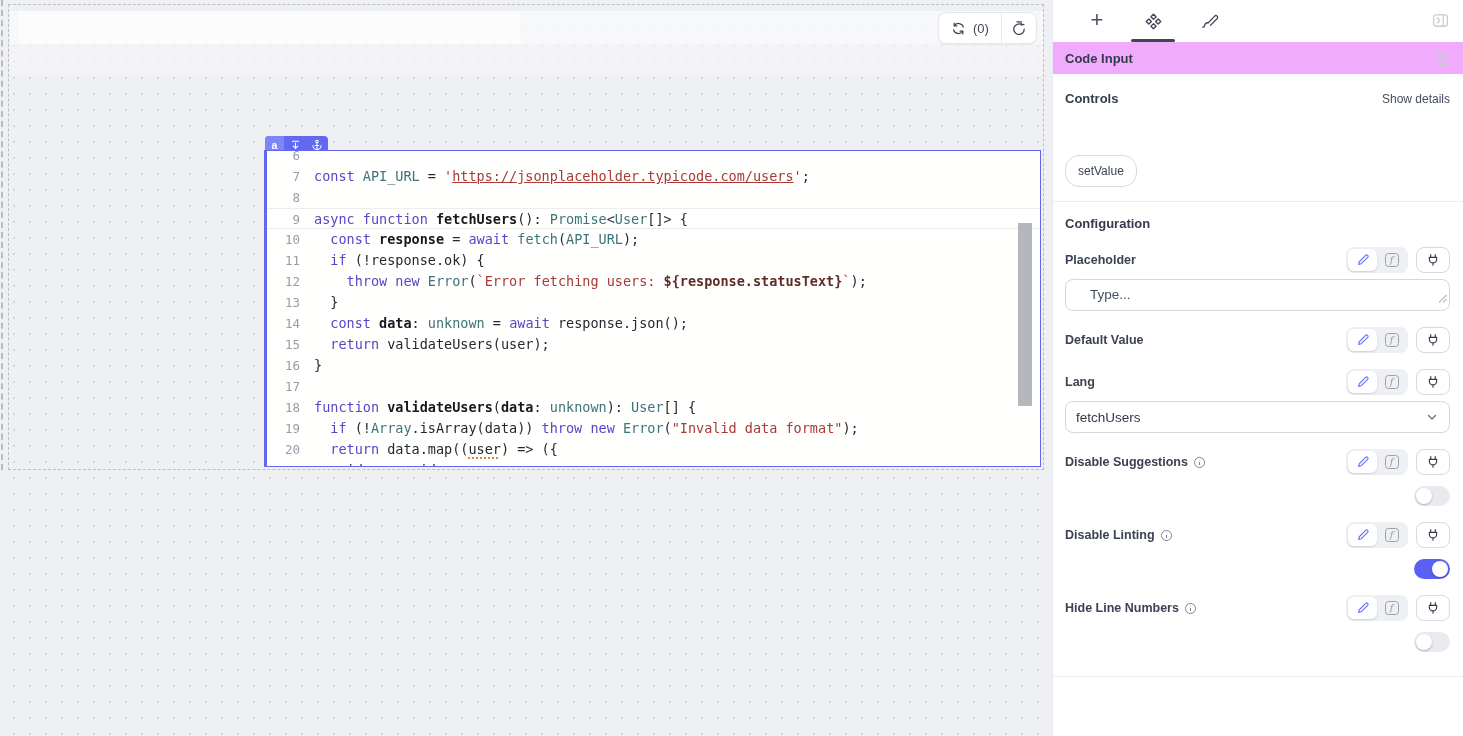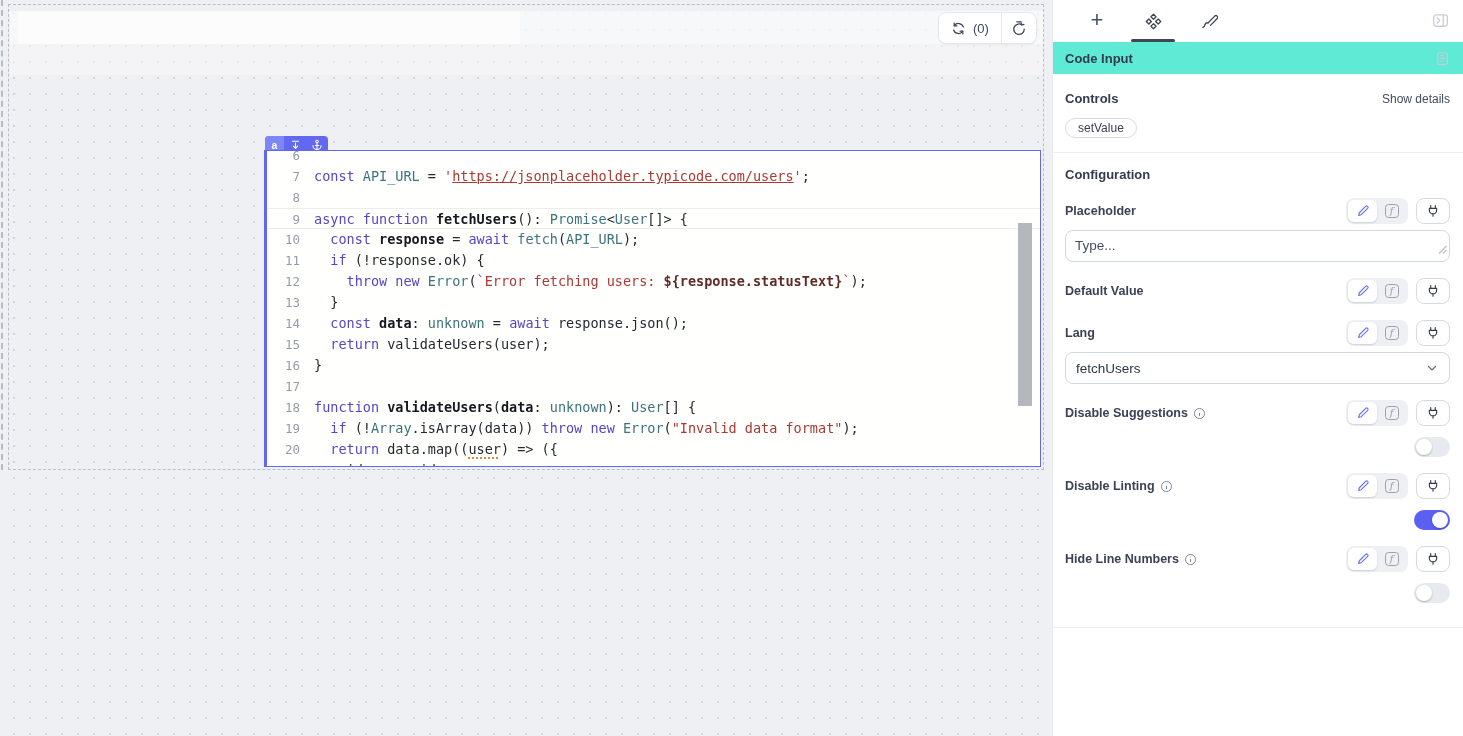--- a/index.html
+++ b/index.html
@@ -57,53 +57,53 @@
   .panel { position:absolute; left:1052px; top:0; width:411px; height:736px; background:#fff;
            border-left:1px solid #e8eaee; display:flex; flex-direction:column; }
   .panel-tabs { height:42px; display:flex; align-items:center; padding-left:16px; position:relative; }
   .tab { width:56px; height:42px; display:flex; align-items:center; justify-content:center;
          color:#3f4656; cursor:pointer; position:relative; }
   .tab.active::after { content:""; position:absolute; left:6px; right:6px; bottom:0; height:3px;
                        background:#3f4656; border-radius:2px; }
   .tab-plus { font-size:22px; font-weight:300; color:#4a5264; line-height:1; margin-top:-2px; }
   .panel-collapse { position:absolute; right:14px; top:12px; color:#c9cdd6; cursor:pointer; }
 
-  .panel-title-bar { height:32px; background:#5eead4; display:flex; align-items:center;
+  .panel-title-bar { height:32px; background:#f0abfc; display:flex; align-items:center;
                      justify-content:space-between; padding:0 13px 0 12px;text-align:center; }
   .panel-title { font-size:13px; font-weight:700; color:#333b4c; }
   .doc-icon { color:#c8cdd6; cursor:pointer; display:flex; }
 
   .panel-body { flex:1; padding:0 13px 0 12px; overflow:hidden; }
   .section-head-row { display:flex; align-items:center; justify-content:space-between; margin-top:17px; }
   .section-heading { font-size:13px; font-weight:700; color:#333b4c; }
   .show-details { font-size:12px; font-weight:500; color:#434b5c; cursor:pointer; }
   .chip-row { margin-top:12px; }
   .chip { display:inline-block; font-size:12px; font-weight:500; color:#3b4254;
-          border:1px solid #d6dae0; border-radius:14px; padding:2px 12px; background:#fff; cursor:pointer; }
+          border:1px solid #d6dae0; border-radius:14px; padding:8px 12px; background:#fff; cursor:pointer;margin-top:37px; }
   .divider { height:1px; background:#eceef1; margin:14px -13px 0 -12px; }
 
   .prop { margin-top:16px; }
   .prop-head { display:flex; align-items:center; min-height:26px; }
   .prop-label { font-size:12.5px; font-weight:600; color:#3b4254; display:flex; align-items:center; gap:5px; }
   .info-icon { color:#7b8494; display:flex; cursor:pointer; }
   .prop-spacer { flex:1; }
   .seg { display:flex; background:#eef0f4; border-radius:8px; padding:2px; height:26px; }
   .seg-cell { width:29px; display:flex; align-items:center; justify-content:center; border-radius:6px;
               color:#9aa1ad; cursor:pointer; }
   .seg-cell.active { background:#fff; box-shadow:0 1px 2px rgba(16,24,40,.15); color:#6b72f3; }
   .fx-glyph { width:14px; height:14px; border:1.2px solid currentColor; border-radius:3.5px;
               display:flex; align-items:center; justify-content:center;
               font-family:"DejaVu Serif", serif; font-style:italic; font-size:10px; line-height:1; }
   .plug-btn { width:34px; height:26px; margin-left:8px; background:#fff; border:1px solid #d5dae1;
               border-radius:8px; display:flex; align-items:center; justify-content:center;
               color:#343c4c; cursor:pointer; }
 
   .text-input { position:relative; margin-top:6px; }
   .text-input textarea { width:100%; height:32px; border:1px solid #d3d8e0; border-radius:8px;
-              padding:7px 9px; font-family:"Liberation Sans", sans-serif; font-size:13.5px;
+              padding:7px 24px; font-family:"Liberation Sans", sans-serif; font-size:13.5px;
               color:#454e60; resize:none; overflow:hidden; background:#fff; display:block; }
   .text-input textarea::placeholder { color:#9aa1ad; }
   .resize-handle { position:absolute; right:3px; bottom:4px; pointer-events:none; color:#b6bcc6; }
 
   .select-box { margin-top:6px; height:32px; border:1px solid #d3d8e0; border-radius:8px; background:#fff;
               display:flex; align-items:center; justify-content:space-between; padding:0 10px;
               font-size:13.5px; color:#2f3747; cursor:pointer; }
   .select-box .chev { color:#6b7280; display:flex; }
 
   .toggle-row { display:flex; justify-content:flex-end; margin-top:11px; }

